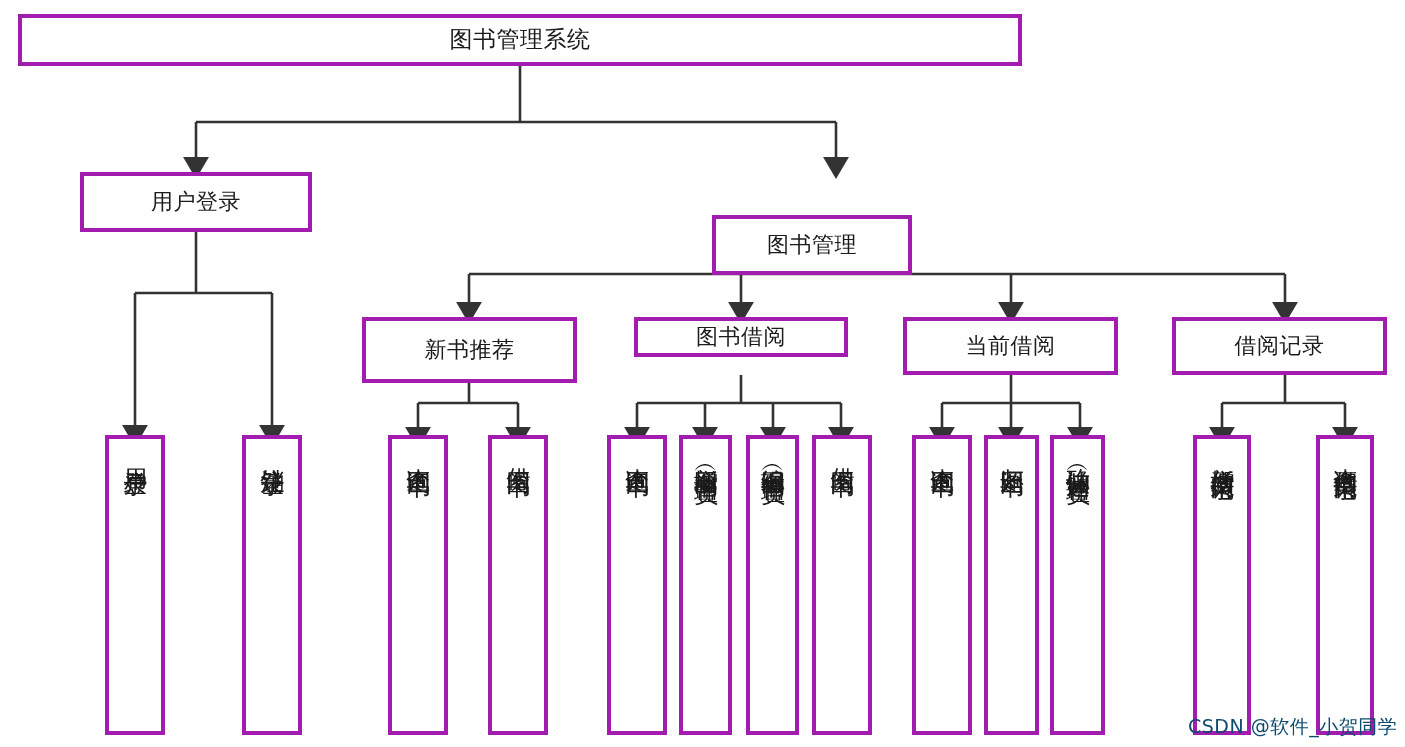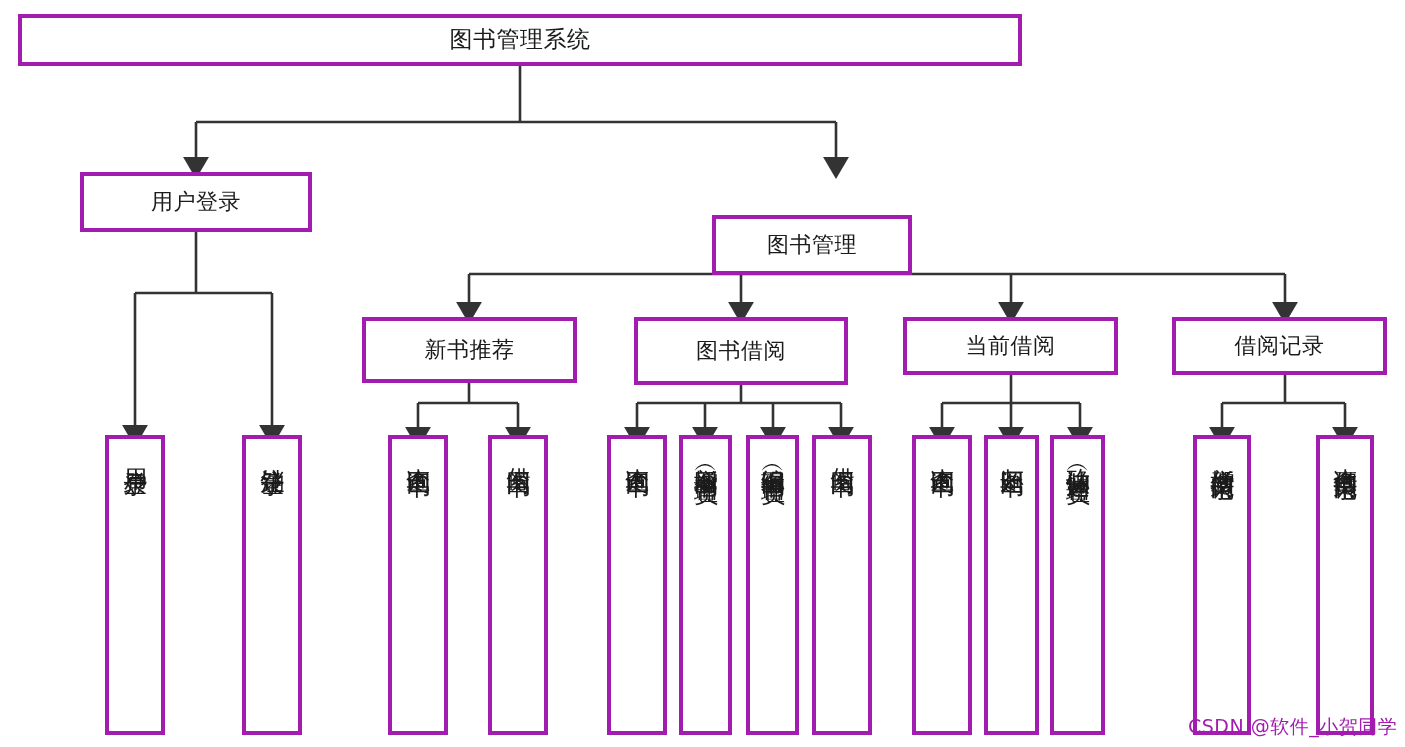--- a/index.html
+++ b/index.html
@@ -62,21 +62,21 @@
     max-height: 100%;
   }
   .v-node.lvl4 .node-label {
     font-size: 24px;
   }
   #watermark {
     position: absolute;
     left: 1188px;
     top: 714px;
     font-size: 19px;
-    color: #a21caf;
+    color: #0c4a6e;
     white-space: nowrap;
     letter-spacing: 0.5px;
   }
 </style>
 </head>
 <body>
 
 <div id="canvas">
 
   <svg id="wires" viewBox="0 0 1405 747" xmlns="http://www.w3.org/2000/svg">
@@ -136,21 +136,21 @@
   <div class="node h-node" style="left:80px; top:172px; width:232px; height:60px;">
     <span class="node-label">用户登录</span>
   </div>
   <div class="node h-node" style="left:712px; top:172px; width:200px; height:60px;margin-top:43px;">
     <span class="node-label">图书管理</span>
   </div>
 
   <div class="node h-node" style="left:362px; top:317px; width:215px; height:66px;">
     <span class="node-label">新书推荐</span>
   </div>
-  <div class="node h-node" style="left:634px; top:317px; width:214px; height:68px;">
+  <div class="node h-node" style="left:634px; top:317px; width:214px; height:40px;">
     <span class="node-label">图书借阅</span>
   </div>
   <div class="node h-node" style="left:903px; top:317px; width:215px; height:58px;align-items:center;">
     <span class="node-label">当前借阅</span>
   </div>
   <div class="node h-node" style="left:1172px; top:317px; width:215px; height:58px;">
     <span class="node-label">借阅记录</span>
   </div>
 
   <div class="node v-node lvl4" style="left:105px; top:435px; width:60px; height:300px;">

